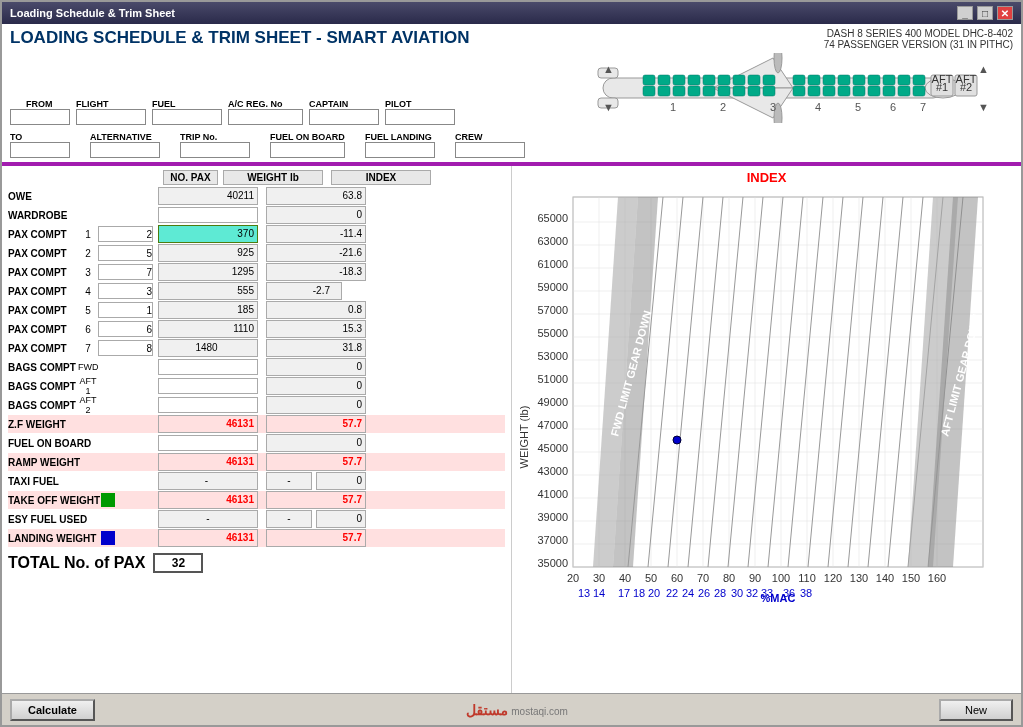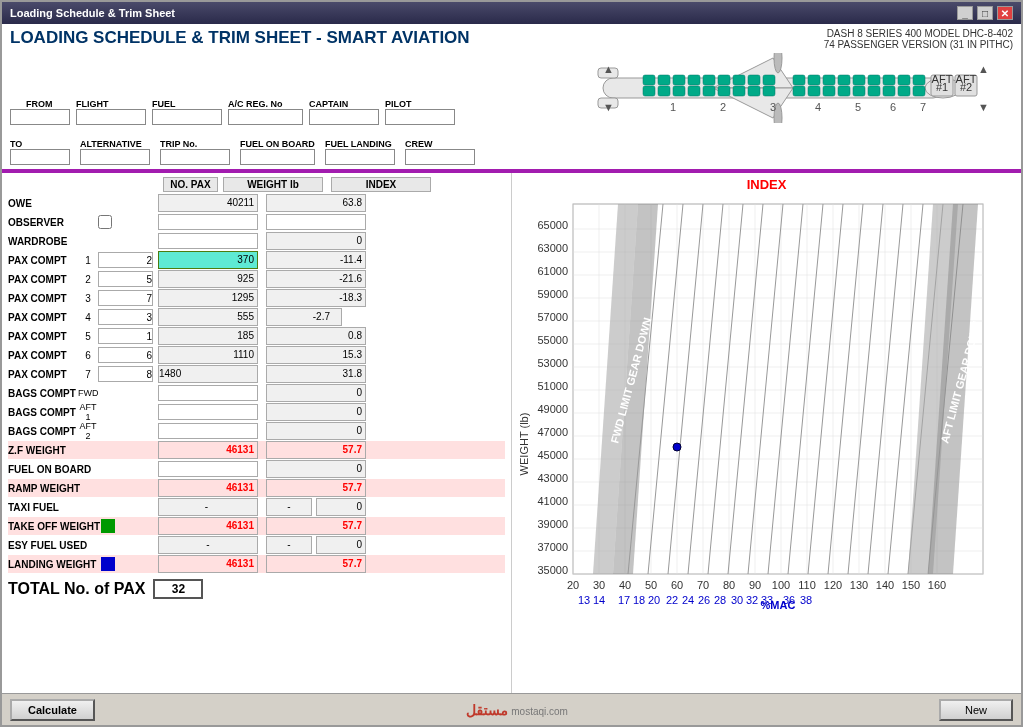--- a/index.html
+++ b/index.html
@@ -137,21 +137,21 @@
             <text x="330" y="58" text-anchor="middle" font-size="9" fill="#555">7</text>
 
             <text x="10" y="20" font-size="10" fill="#555">▲</text>
             <text x="10" y="58" font-size="10" fill="#555">▼</text>
             <text x="385" y="20" font-size="10" fill="#555">▲</text>
             <text x="385" y="58" font-size="10" fill="#555">▼</text>
           </svg>
         </div>
       </div>
 
-      <div style="display:flex; gap:10px; margin-top:14px; align-items:flex-end;">
+      <div style="display:flex; gap:20px; margin-top:7px; align-items:flex-end;">
         <div style="display:flex; flex-direction:column;">
           <span style="font-size:9px; font-weight:bold;">TO</span>
           <input class="field-inp" style="width: 60px;" type="text">
         </div>
         <div style="display:flex; flex-direction:column;">
           <span style="font-size:9px; font-weight:bold;">ALTERNATIVE</span>
           <input class="field-inp" style="width: 70px;" type="text">
         </div>
         <div style="display:flex; flex-direction:column;">
           <span style="font-size:9px; font-weight:bold;">TRIP No.</span>
@@ -186,30 +186,20 @@
 
         <div class="data-row">
           <span style="width:90px; font-size:10px; font-weight:bold;">OWE</span>
           <span style="width:55px;"></span>
           <span style="width:5px;"></span>
           <span style="width:100px; border:1px solid #aaa; text-align:right; padding-right:3px; background:#f0f0f0; font-size:10px; line-height:16px; display:block;">40211</span>
           <span style="width:8px;"></span>
           <span style="width:100px; border:1px solid #aaa; text-align:right; padding-right:3px; background:#f0f0f0; font-size:10px; line-height:16px; display:block;">63.8</span>
         </div>
 
-        <div class="data-row">
-          <span style="width:90px; font-size:10px; font-weight:bold;">OBSERVER</span>
-          <span style="width:55px; display:flex; align-items:center;">
-            <input type="checkbox" style="width: 14px; height: 14px;">
-          </span>
-          <span style="width:5px;"></span>
-          <input type="text" style="width: 100px; border: 1px solid rgb(170, 170, 170); text-align: right; font-size: 10px; height: 16px;">
-          <span style="width:8px;"></span>
-          <input type="text" style="width: 100px; border: 1px solid rgb(170, 170, 170); text-align: right; font-size: 10px; height: 16px;">
-        </div>
 
         <div class="data-row">
           <span style="width:90px; font-size:10px; font-weight:bold;">WARDROBE</span>
           <span style="width:55px;"></span>
           <span style="width:5px;"></span>
           <input type="text" style="width: 100px; border: 1px solid rgb(170, 170, 170); text-align: right; font-size: 10px; height: 16px;">
           <span style="width:8px;"></span>
           <span style="width:100px; border:1px solid #aaa; text-align:right; padding-right:3px; background:#f0f0f0; font-size:10px; line-height:16px; display:block;">0</span>
         </div>
 
@@ -265,21 +255,21 @@
           <span style="width:5px;"></span>
           <span style="width:100px; border:1px solid #aaa; text-align:right; padding-right:3px; background:#f0f0f0; font-size:10px; line-height:16px; display:block;">1110</span>
           <span style="width:8px;"></span>
           <span style="width:100px; border:1px solid #aaa; text-align:right; padding-right:3px; background:#f0f0f0; font-size:10px; line-height:16px; display:block;">15.3</span>
         </div>
         <div class="data-row">
           <span style="width:70px; font-size:10px; font-weight:bold;">PAX COMPT</span>
           <span style="width:20px; font-size:10px; text-align:center;">7</span>
           <input type="text" value="8" style="width: 55px; border: 1px solid rgb(170, 170, 170); text-align: right; font-size: 10px; height: 16px;">
           <span style="width:5px;"></span>
-          <span style="width:100px; border:1px solid #aaa; text-align:left; padding-right:3px; background:#f0f0f0; font-size:10px; line-height:16px; display:block;">1480</span>
+          <span style="width:100px; border:1px solid #aaa; text-align:center; padding-right:3px; background:#f0f0f0; font-size:10px; line-height:16px; display:block;">1480</span>
           <span style="width:8px;"></span>
           <span style="width:100px; border:1px solid #aaa; text-align:right; padding-right:3px; background:#f0f0f0; font-size:10px; line-height:16px; display:block;">31.8</span>
         </div>
 
         <div class="data-row">
           <span style="width:70px; font-size:10px; font-weight:bold;">BAGS COMPT</span>
           <span style="width:20px; font-size:10px; text-align:center; font-size:9px;">FWD</span>
           <span style="width:55px;"></span>
           <span style="width:5px;"></span>
           <input type="text" style="width: 100px; border: 1px solid rgb(170, 170, 170); text-align: right; font-size: 10px; height: 16px;">

